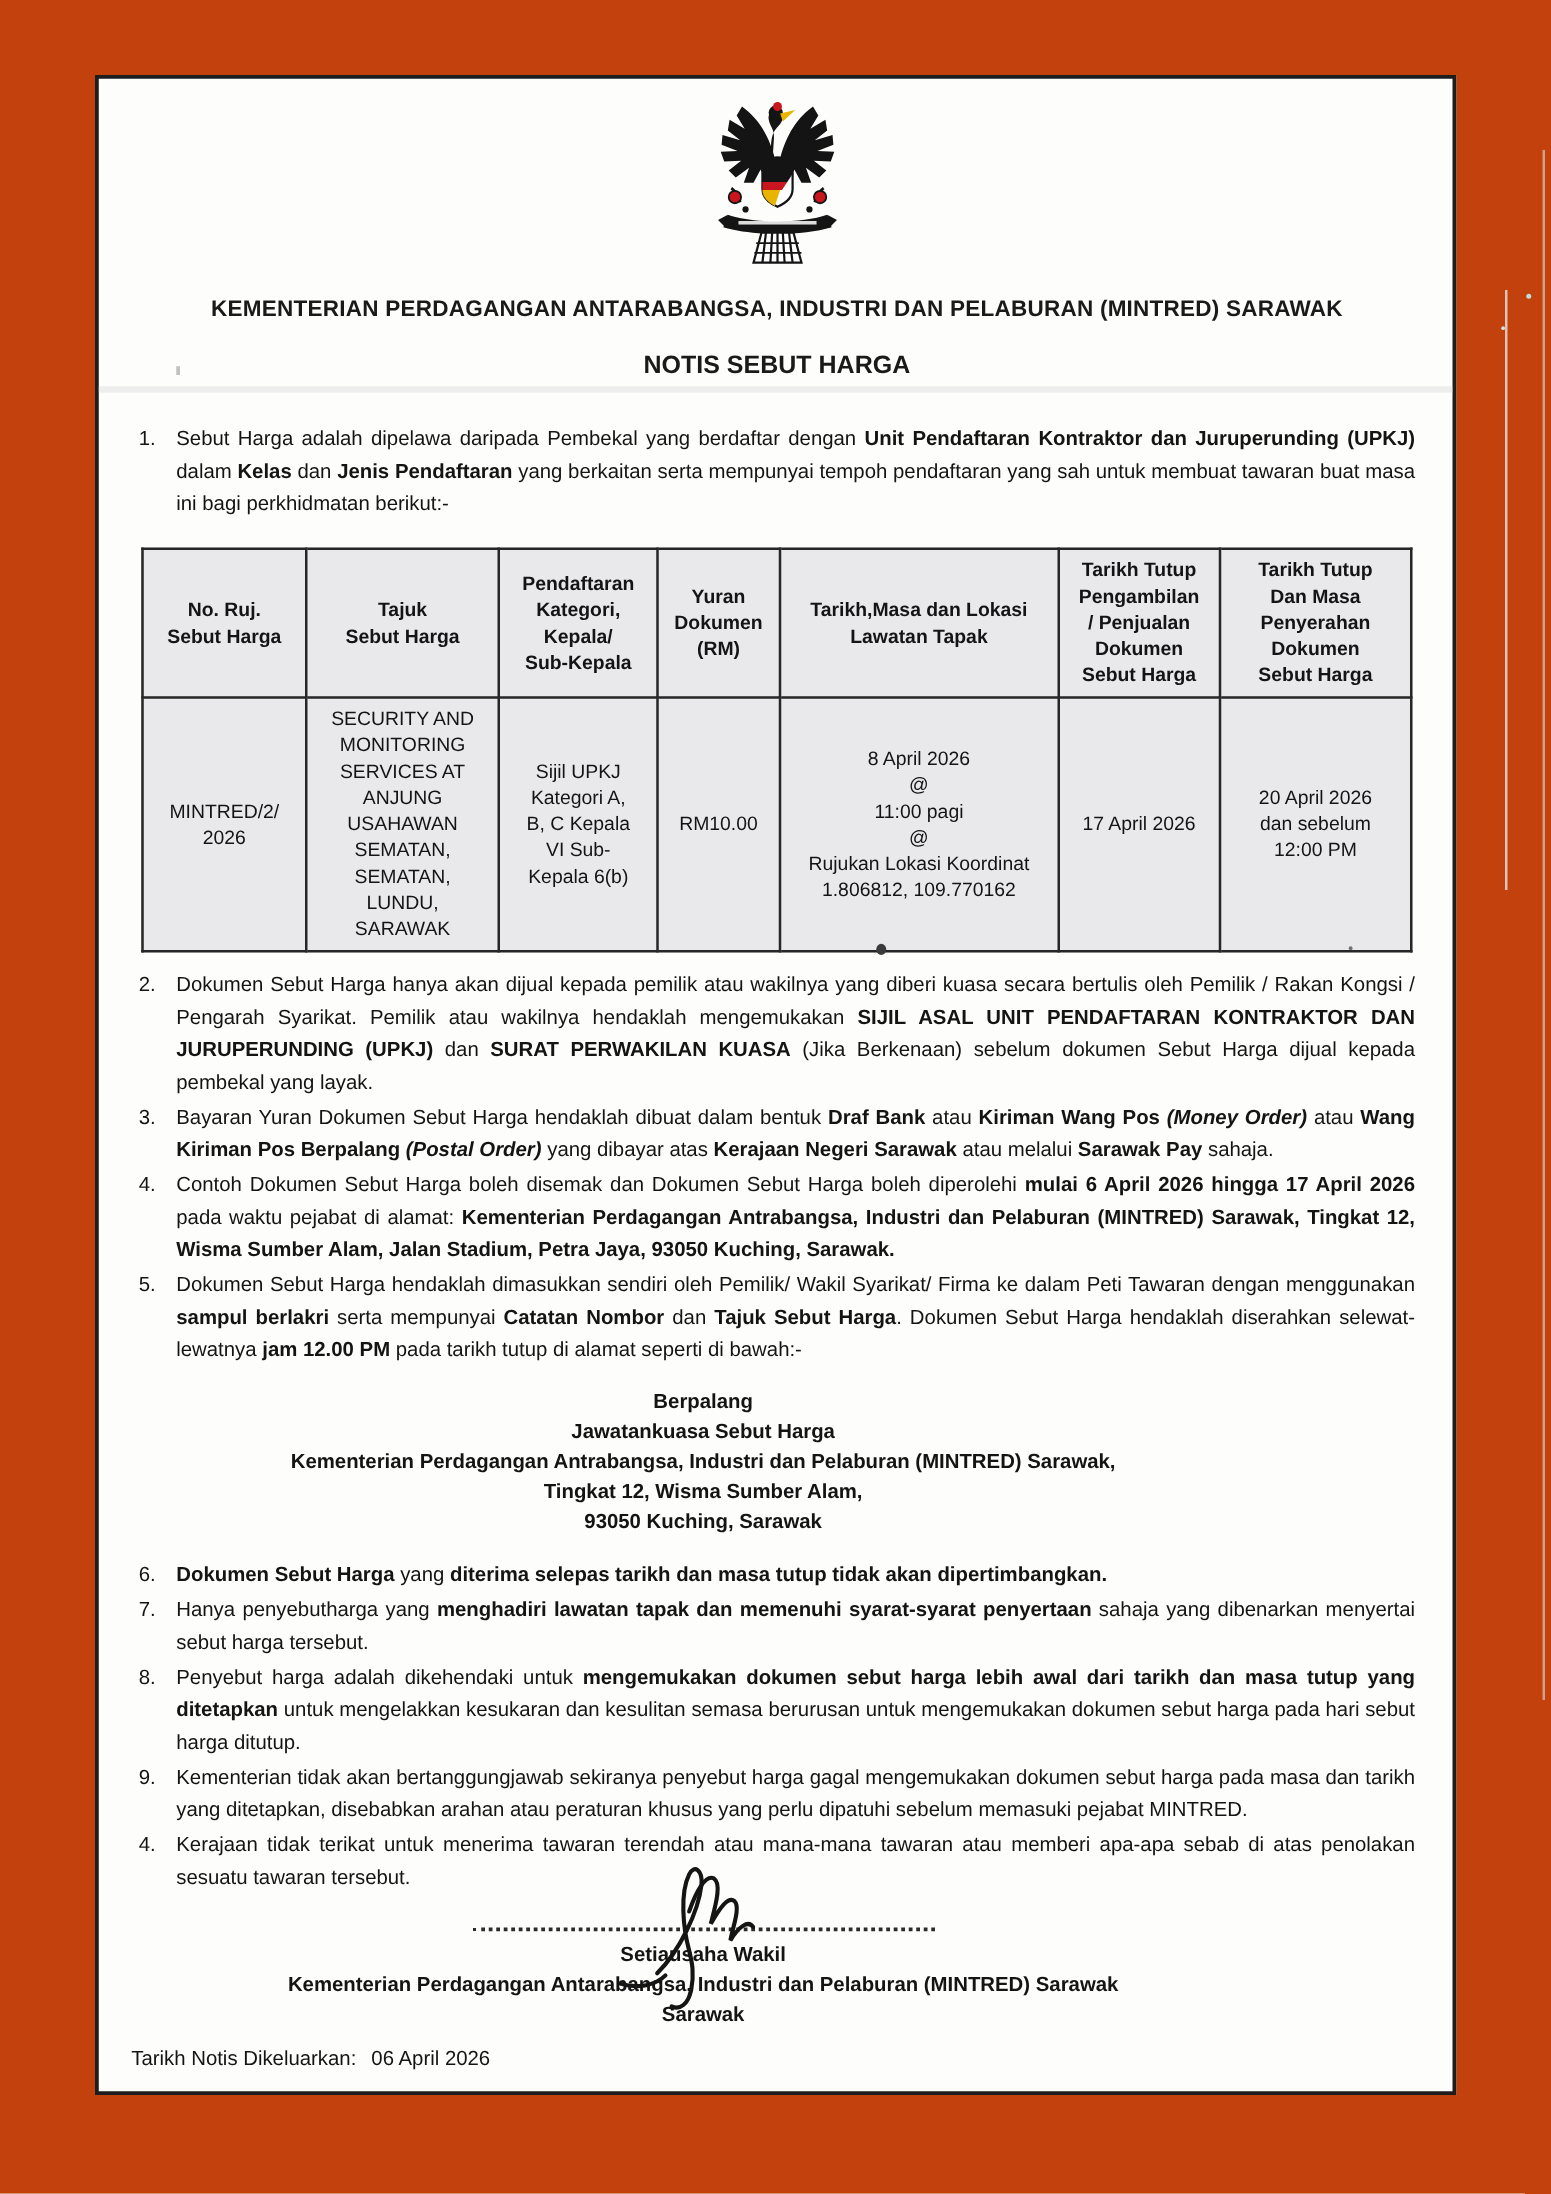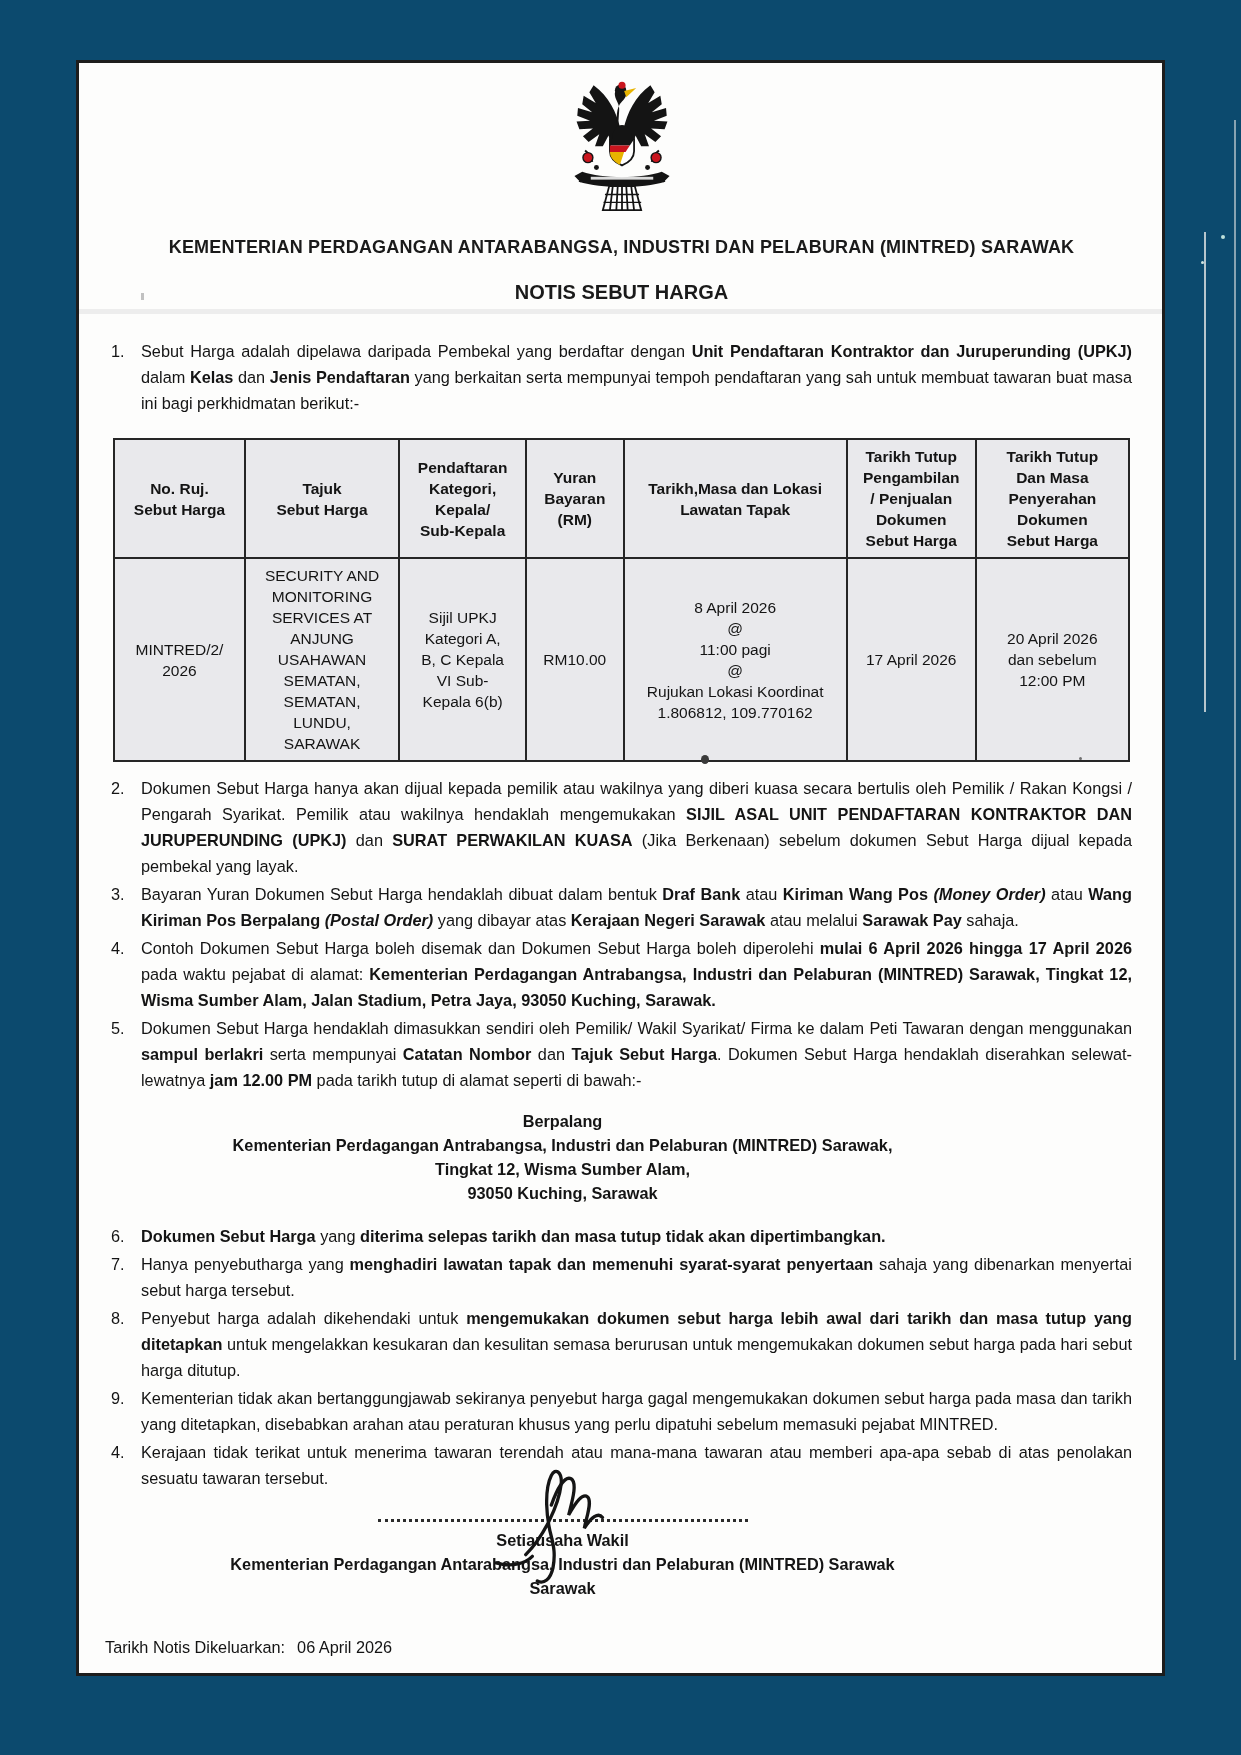--- a/index.html
+++ b/index.html
@@ -1,18 +1,18 @@
 <!DOCTYPE html>
 <html><head>
 <meta charset="utf-8">
 <style>
   html,body{margin:0;padding:0;background:#ffffff;}
   .page{
     position:relative;width:1241px;height:1755px;margin:0 auto;
-    background:#0c4a6e;font-family:"Liberation Sans",sans-serif;color:#161616;
+    background:#c2410c;font-family:"Liberation Sans",sans-serif;color:#161616;
     overflow:hidden;
   }
   .frame{
     position:absolute;left:76px;top:60px;width:1089px;height:1616px;
     border:3px solid #1d1d1d;background:#fdfdfc;box-sizing:border-box;
   }
   .inner{position:relative;padding:0 30px 0 32px;height:100%;box-sizing:border-box;}
 
   
   .crest-wrap{width:160px;height:142px;margin:8px auto 0;}
@@ -150,21 +150,21 @@
             <tr>
               <th class="pre">No. Ruj.
 Sebut Harga</th>
               <th class="pre">Tajuk
 Sebut Harga</th>
               <th class="pre">Pendaftaran
 Kategori,
 Kepala/
 Sub-Kepala</th>
               <th class="pre">Yuran
-Bayaran
+Dokumen
 (RM)</th>
               <th class="pre">Tarikh,Masa dan Lokasi
 Lawatan Tapak</th>
               <th class="pre">Tarikh Tutup
 Pengambilan
 / Penjualan
 Dokumen
 Sebut Harga</th>
               <th class="pre">Tarikh Tutup
 Dan Masa
@@ -218,20 +218,21 @@
           <span class="cnum">4.</span>
           <div class="ctext"><span>Contoh Dokumen Sebut Harga boleh disemak dan Dokumen Sebut Harga boleh diperolehi </span><span style="font-weight: 700;">mulai 6 April 2026 hingga 17 April 2026</span><span> pada waktu pejabat di alamat: </span><span style="font-weight: 700;">Kementerian Perdagangan Antrabangsa, Industri dan Pelaburan (MINTRED) Sarawak, Tingkat 12, Wisma Sumber Alam, Jalan Stadium, Petra Jaya, 93050 Kuching, Sarawak.</span></div>
         </div>
         <div class="clause">
           <span class="cnum">5.</span>
           <div class="ctext"><span>Dokumen Sebut Harga hendaklah dimasukkan sendiri oleh Pemilik/ Wakil Syarikat/ Firma ke dalam Peti Tawaran dengan menggunakan </span><span style="font-weight: 700;">sampul berlakri</span><span> serta mempunyai </span><span style="font-weight: 700;">Catatan Nombor</span><span> dan </span><span style="font-weight: 700;">Tajuk Sebut Harga</span><span>. Dokumen Sebut Harga hendaklah diserahkan selewat-lewatnya </span><span style="font-weight: 700;">jam 12.00 PM</span><span> pada tarikh tutup di alamat seperti di bawah:-</span></div>
         </div>
 
         <div class="address-block">
           <div>Berpalang</div>
+          <div>Jawatankuasa Sebut Harga</div>
           <div>Kementerian Perdagangan Antrabangsa, Industri dan Pelaburan (MINTRED) Sarawak,</div>
           <div>Tingkat 12, Wisma Sumber Alam,</div>
           <div>93050 Kuching, Sarawak</div>
         </div>
 
         <div class="clause">
           <span class="cnum">6.</span>
           <div class="ctext"><span style="font-weight: 700;">Dokumen Sebut Harga</span><span> yang </span><span style="font-weight: 700;">diterima selepas tarikh dan masa tutup tidak akan dipertimbangkan.</span></div>
         </div>
         <div class="clause">

